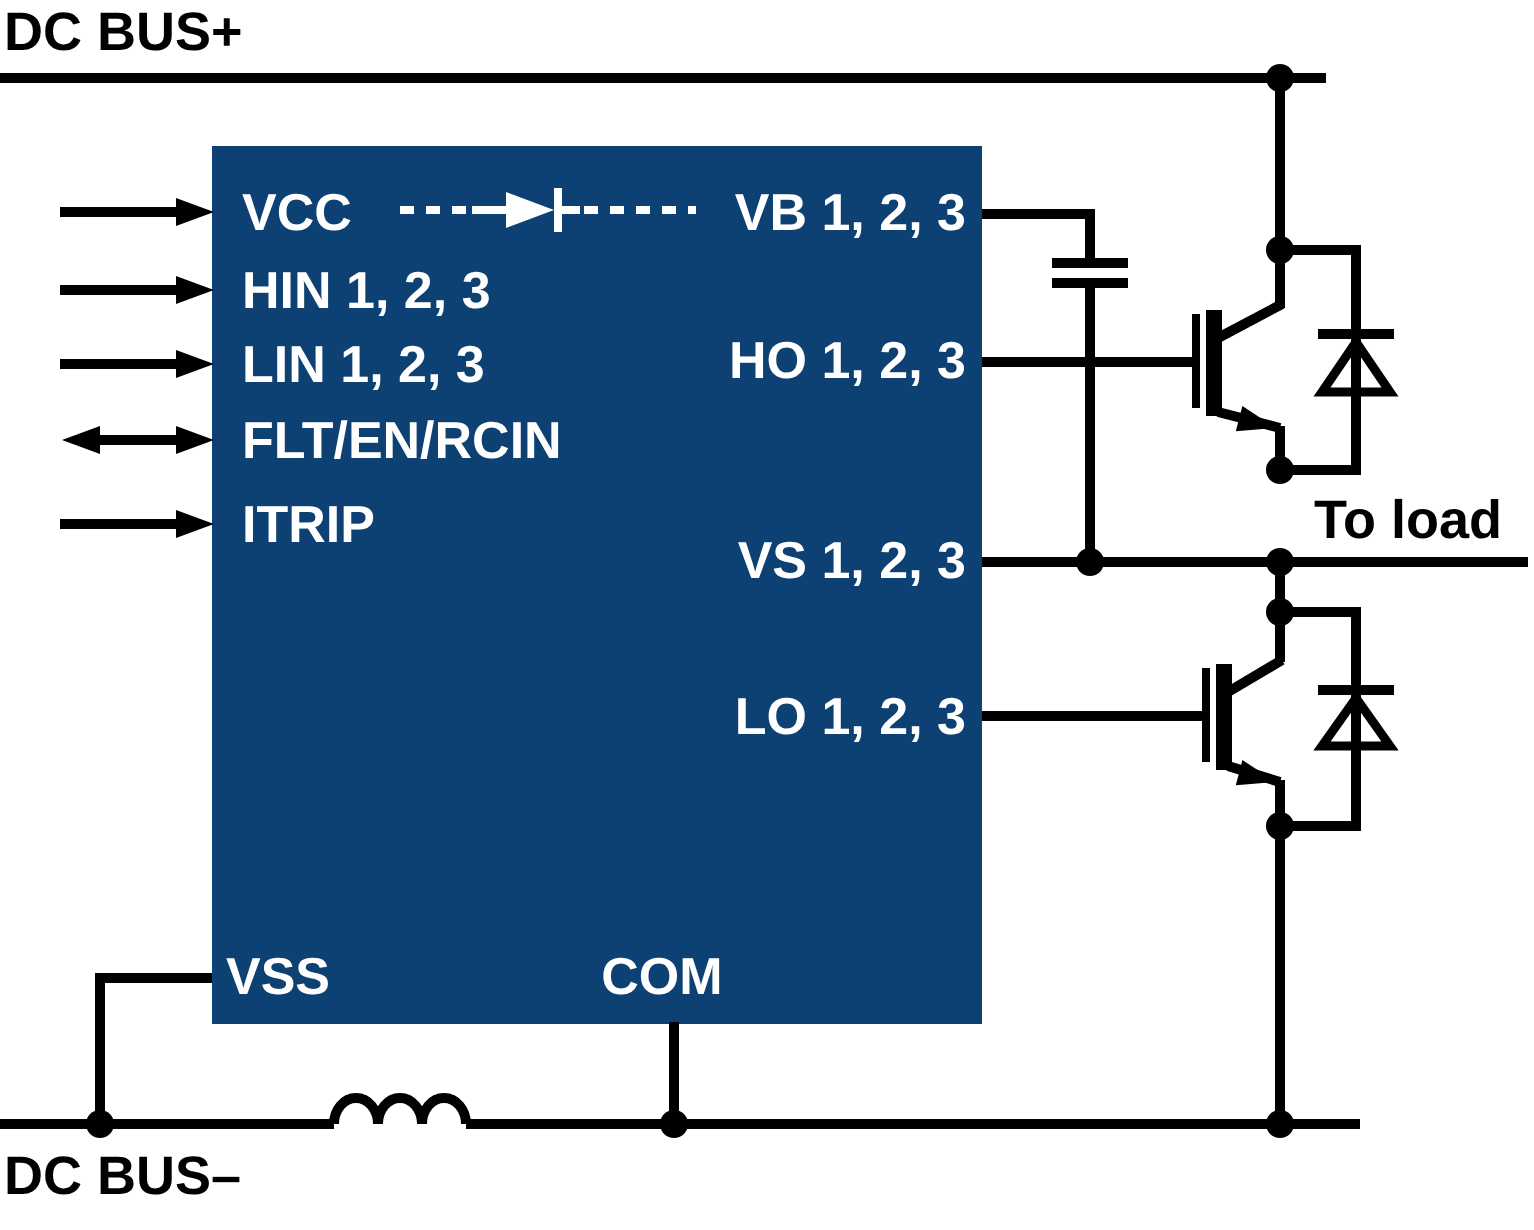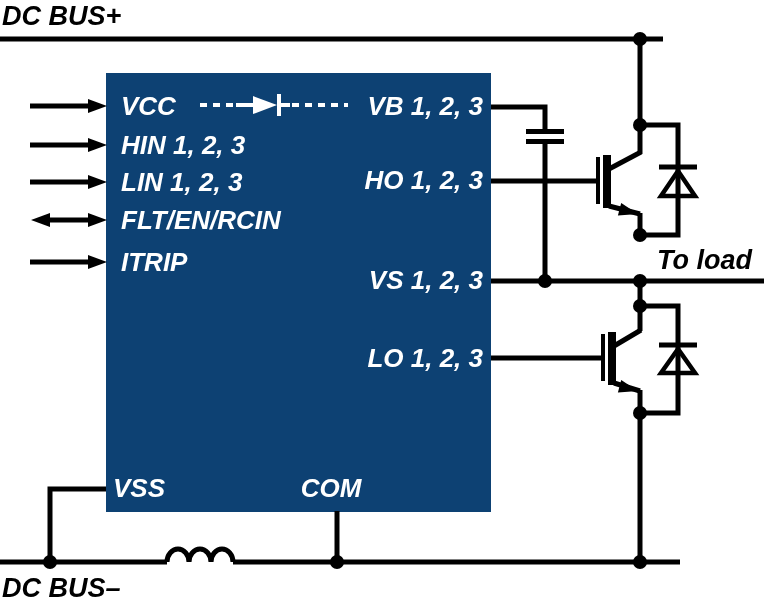--- a/index.html
+++ b/index.html
@@ -1,16 +1,16 @@
 <!DOCTYPE html>
 <html><head>
 <meta charset="utf-8">
 <style>
   html,body{margin:0;padding:0;background:#ffffff;}
-  .stage{position:relative;width:767px;height:615px;background:#ffffff;overflow:hidden;font-style:italic;}
+  .stage{position:relative;width:767px;height:615px;background:#ffffff;overflow:hidden;}
   svg{display:block;}
   text{font-family:"Liberation Sans","DejaVu Sans",sans-serif;font-weight:600;}
   .outer-label{font-size:27px;fill:#000000;}
   .pin-label{font-size:26px;fill:#ffffff;}
   .wire{stroke:#000000;stroke-width:5;fill:none;}
   .wire-thin{stroke:#000000;stroke-width:4;fill:none;}
   .comp{stroke:#000000;stroke-width:5;fill:none;}
   .comp-outline{stroke:#000000;stroke-width:4.5;fill:none;}
   .solid-black{fill:#000000;stroke:none;}
   .white-stroke{stroke:#ffffff;fill:none;stroke-width:4;}

